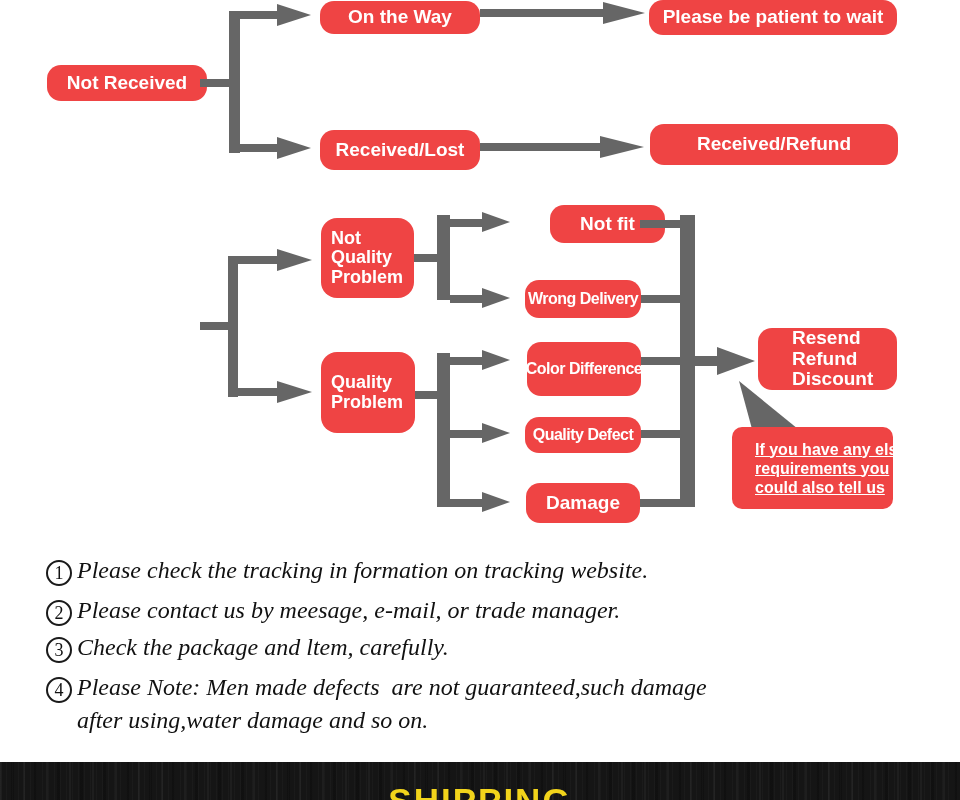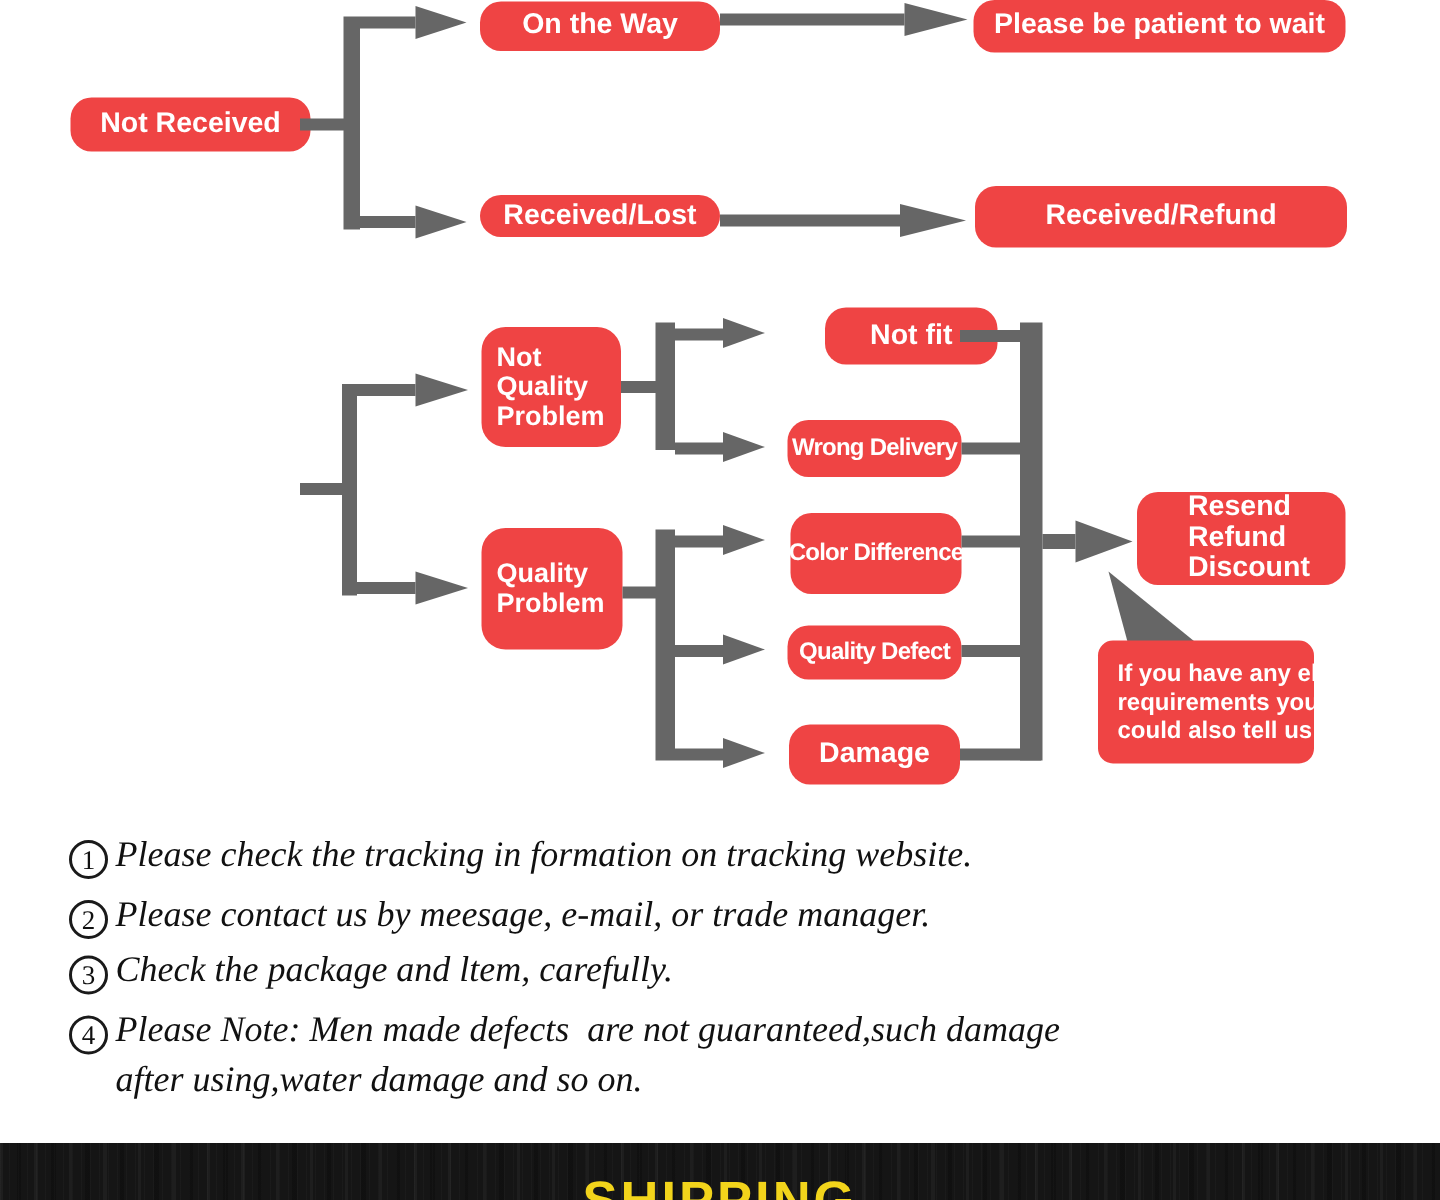--- a/index.html
+++ b/index.html
@@ -40,21 +40,21 @@
 
   <div class="hl" style="left:240px;top:11px;width:37px;"></div>
   <div class="ah" style="left:277px;top:4px;border-width:11px 0 11px 34px;"></div>
   <div class="box" style="left:320px;top:1px;width:160px;height:33px;font-size:19px;">On the Way</div>
   <div class="hl" style="left:480px;top:9px;width:123px;"></div>
   <div class="ah" style="left:603px;top:2px;border-width:11px 0 11px 42px;"></div>
   <div class="box" style="left:649px;top:0px;width:248px;height:35px;font-size:19px;">Please be patient to wait</div>
 
   <div class="hl" style="left:240px;top:144px;width:37px;"></div>
   <div class="ah" style="left:277px;top:137px;border-width:11px 0 11px 34px;"></div>
-  <div class="box" style="left:320px;top:130px;width:160px;height:28px;font-size:19px;">Received/Lost</div>
+  <div class="box" style="left:320px;top:130px;width:160px;height:40px;font-size:19px;">Received/Lost</div>
   <div class="hl" style="left:480px;top:143px;width:120px;"></div>
   <div class="ah" style="left:600px;top:136px;border-width:11px 0 11px 44px;"></div>
   <div class="box" style="left:650px;top:124px;width:248px;height:41px;font-size:19px;">Received/Refund</div>
 
   <div class="hl" style="left:200px;top:322px;width:38px;"></div>
   <div class="vl" style="left:228px;top:256px;height:141px;width:10px;"></div>
 
   <div class="hl" style="left:238px;top:256px;width:39px;"></div>
   <div class="ah" style="left:277px;top:249px;border-width:11px 0 11px 35px;"></div>
   <div class="box multi" style="left:321px;top:218px;width:93px;height:80px;font-size:18px;padding-left:10px;box-sizing:border-box;border-radius:16px;">Not
@@ -96,21 +96,21 @@
 
   <div class="hl" style="left:695px;top:356px;width:22px;height:10px;"></div>
   <div class="ah" style="left:717px;top:347px;border-width:14px 0 14px 38px;"></div>
   <div class="box multi" style="left:758px;top:328px;width:139px;height:62px;font-size:19px;padding-left:34px;box-sizing:border-box;">Resend
 Refund
 Discount</div>
 
   <svg class="tail" style="left:735px;top:378px;" width="70" height="52">
     <polygon points="4,3 17,51 63,51" fill="#666666"></polygon>
   </svg>
-  <div class="box pre" style="left:732px;top:427px;width:144px;height:82px;font-size:16px;padding-left:13px;box-sizing:border-box;border-radius:10px;line-height:19px;">If you have any else
+  <div class="box pre" style="left:732px;top:427px;width:161px;height:82px;font-size:16px;padding-left:23px;box-sizing:border-box;border-radius:10px;line-height:19px;text-decoration:underline;">If you have any else
 requirements you
 could also tell us</div>
 
   <div class="notes">
     <div class="note" style="top:3px;">
       <span class="circ">1</span>
       <span class="ntext">Please check the tracking in formation on tracking website.</span>
     </div>
     <div class="note" style="top:43px;">
       <span class="circ">2</span>

